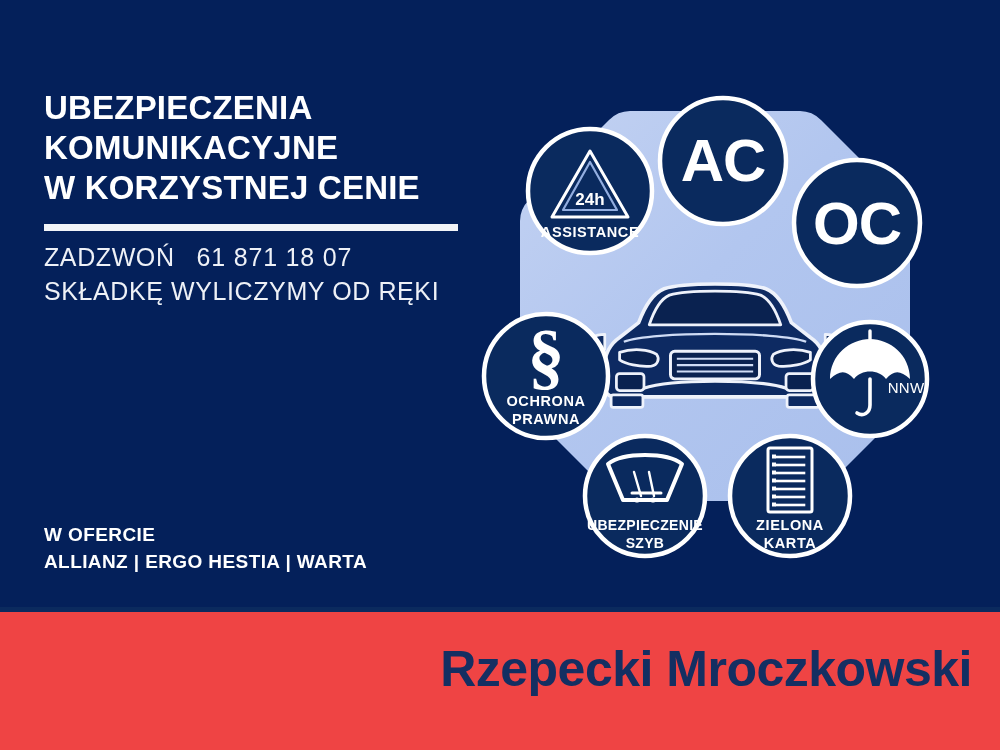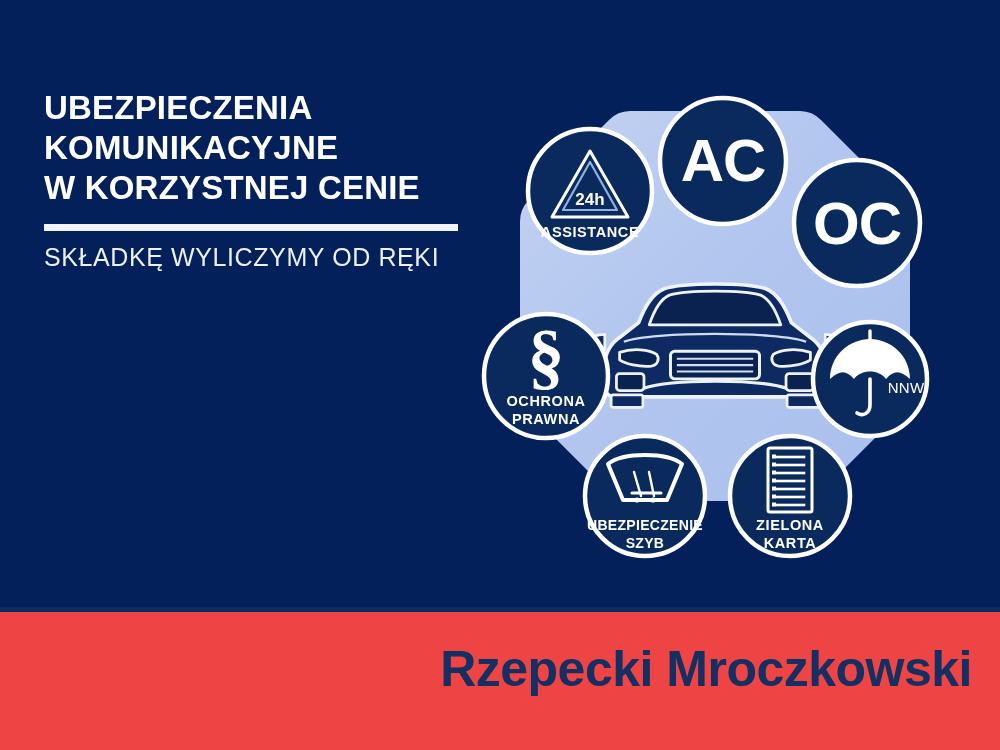--- a/index.html
+++ b/index.html
@@ -85,23 +85,30 @@
 
     <div class="headline">
       <div class="line">UBEZPIECZENIA</div>
       <div class="line">KOMUNIKACYJNE</div>
       <div class="line">W KORZYSTNEJ CENIE</div>
     </div>
 
     <div class="rule"></div>
 
     <div class="subhead">
+      <div class="srow">
+        <span>ZADZWOŃ</span><span class="phone">61 871 18 07</span>
+      </div>
       <div class="srow">SKŁADKĘ WYLICZYMY OD RĘKI</div>
     </div>
 
+    <div class="offer">
+      <div class="orow">W OFERCIE</div>
+      <div class="orow">ALLIANZ | ERGO HESTIA | WARTA</div>
+    </div>
 
     <div class="cluster">
       <svg viewBox="0 0 470 520" xmlns="http://www.w3.org/2000/svg">
         <defs>
 
           <clipPath id="octoClip">
             <path d="M150 40 H320 A30 30 0 0 1 341 49 L421 129 A30 30 0 0 1 430 150
                      V320 A30 30 0 0 1 421 341 L341 421 A30 30 0 0 1 320 430
                      H150 A30 30 0 0 1 129 421 L49 341 A30 30 0 0 1 40 320
                      V150 A30 30 0 0 1 49 129 L129 49 A30 30 0 0 1 150 40 Z"></path>

